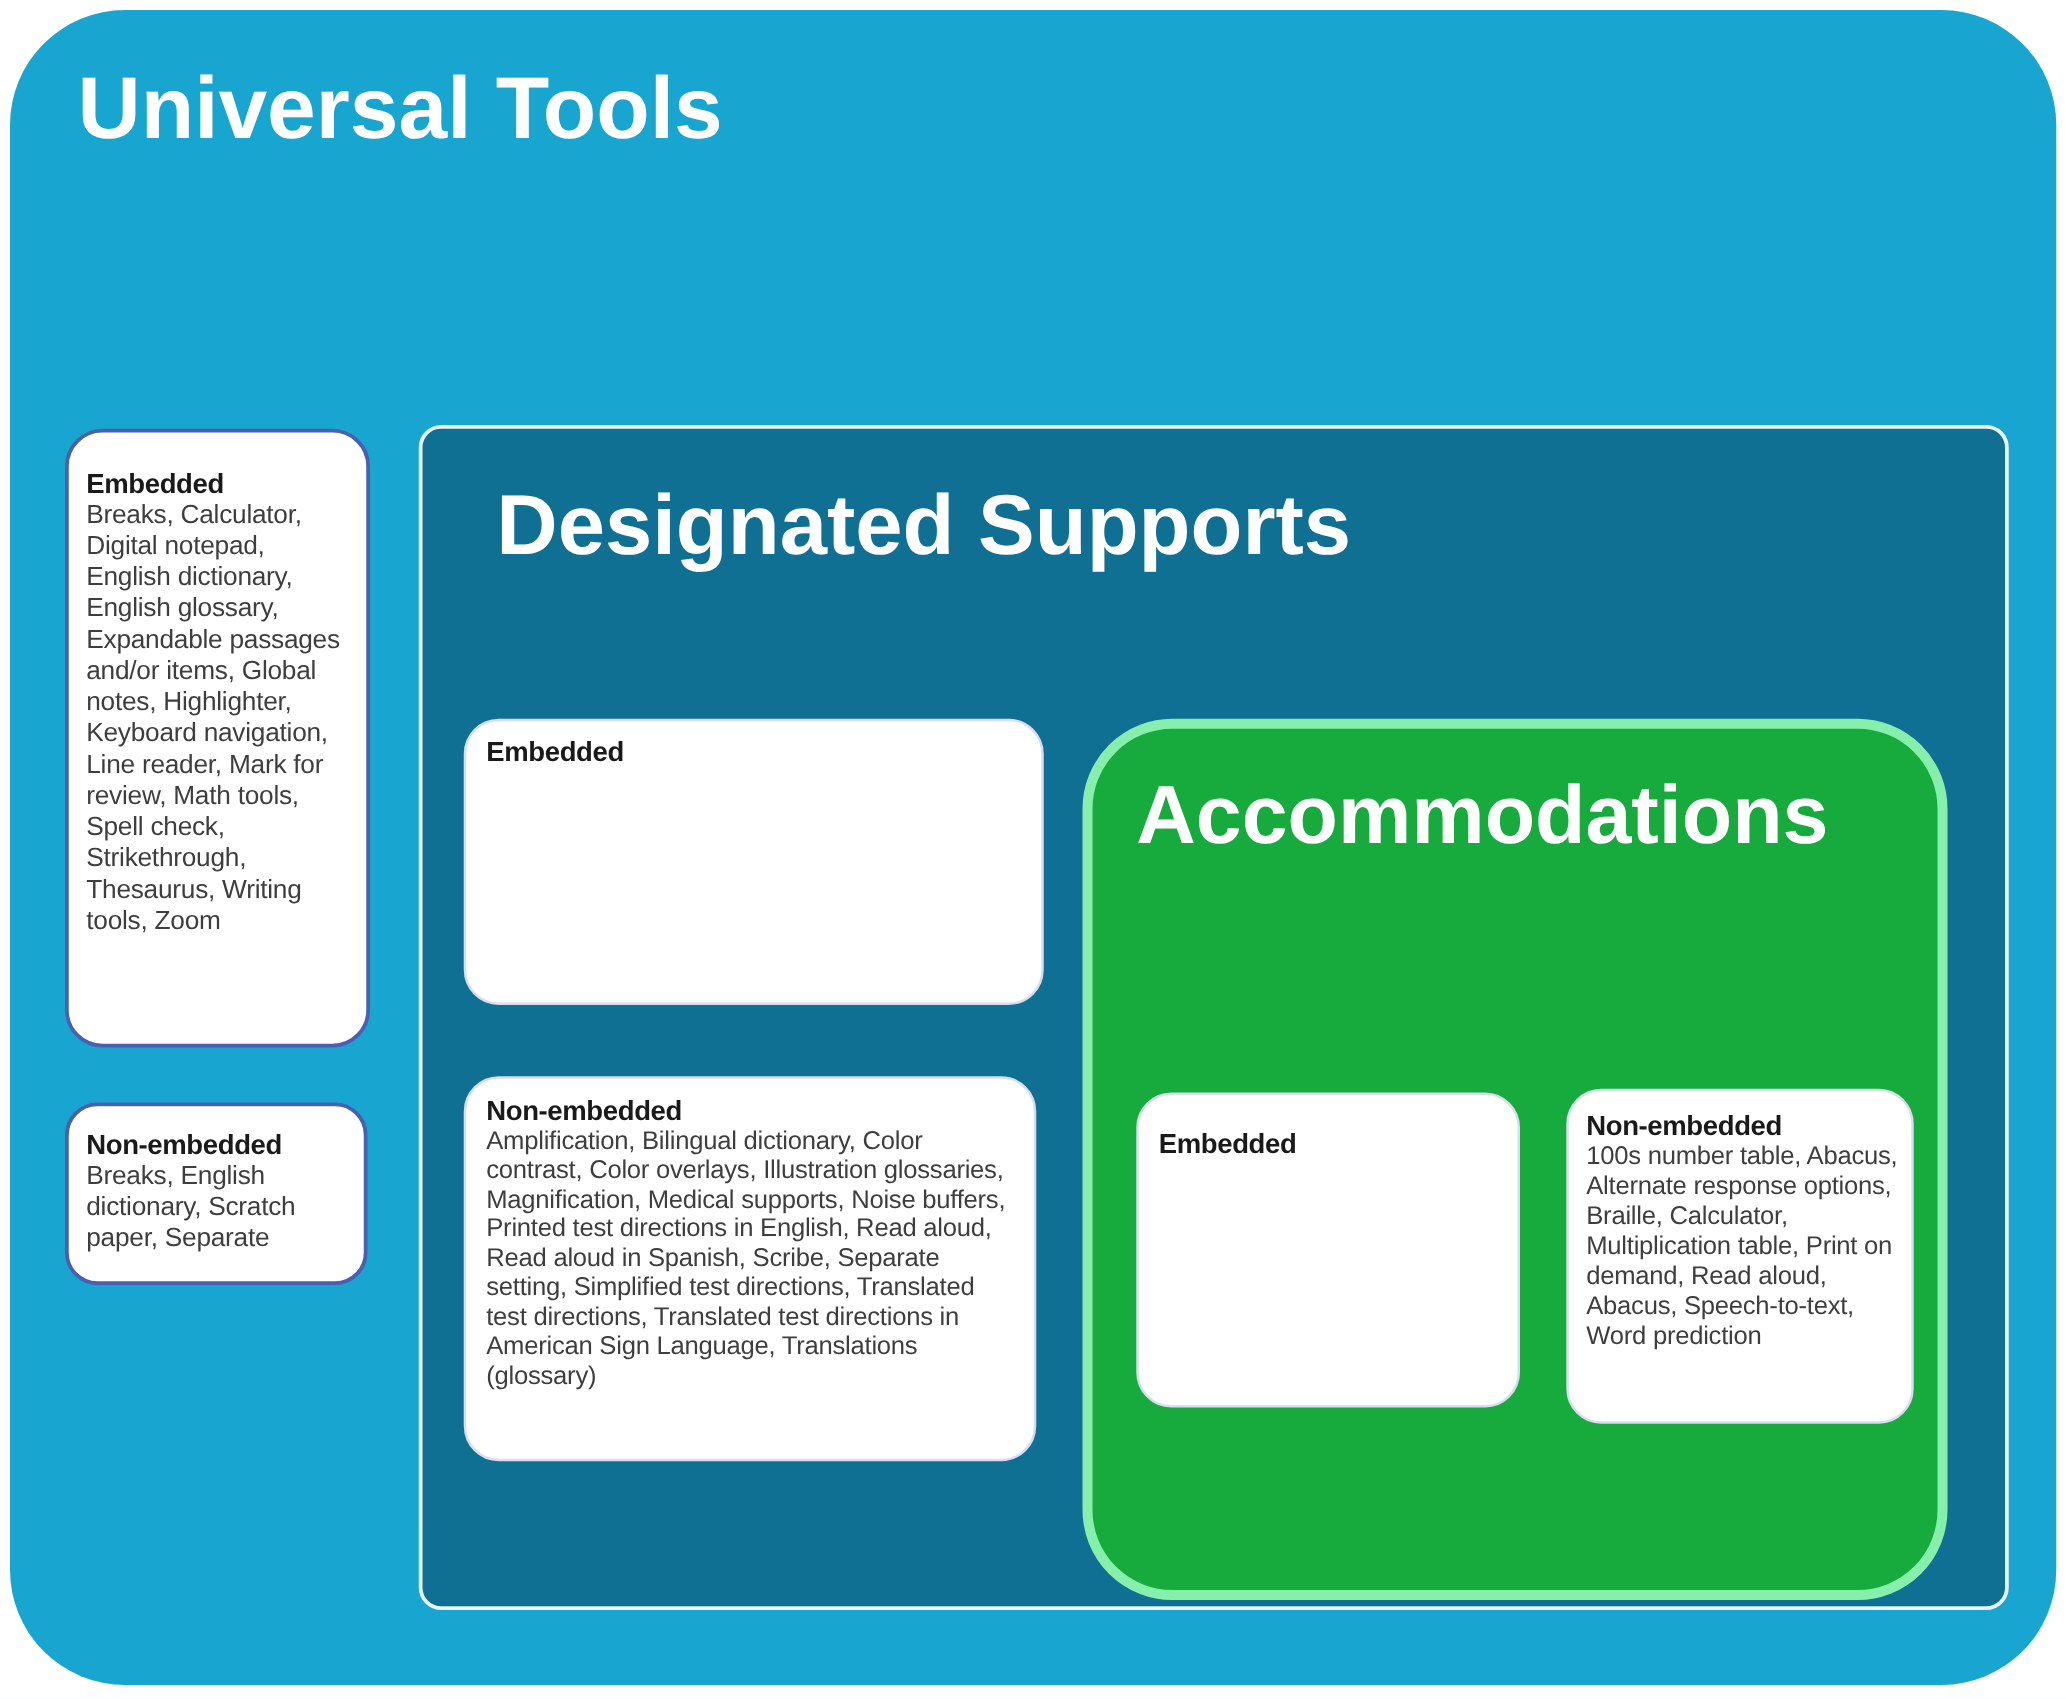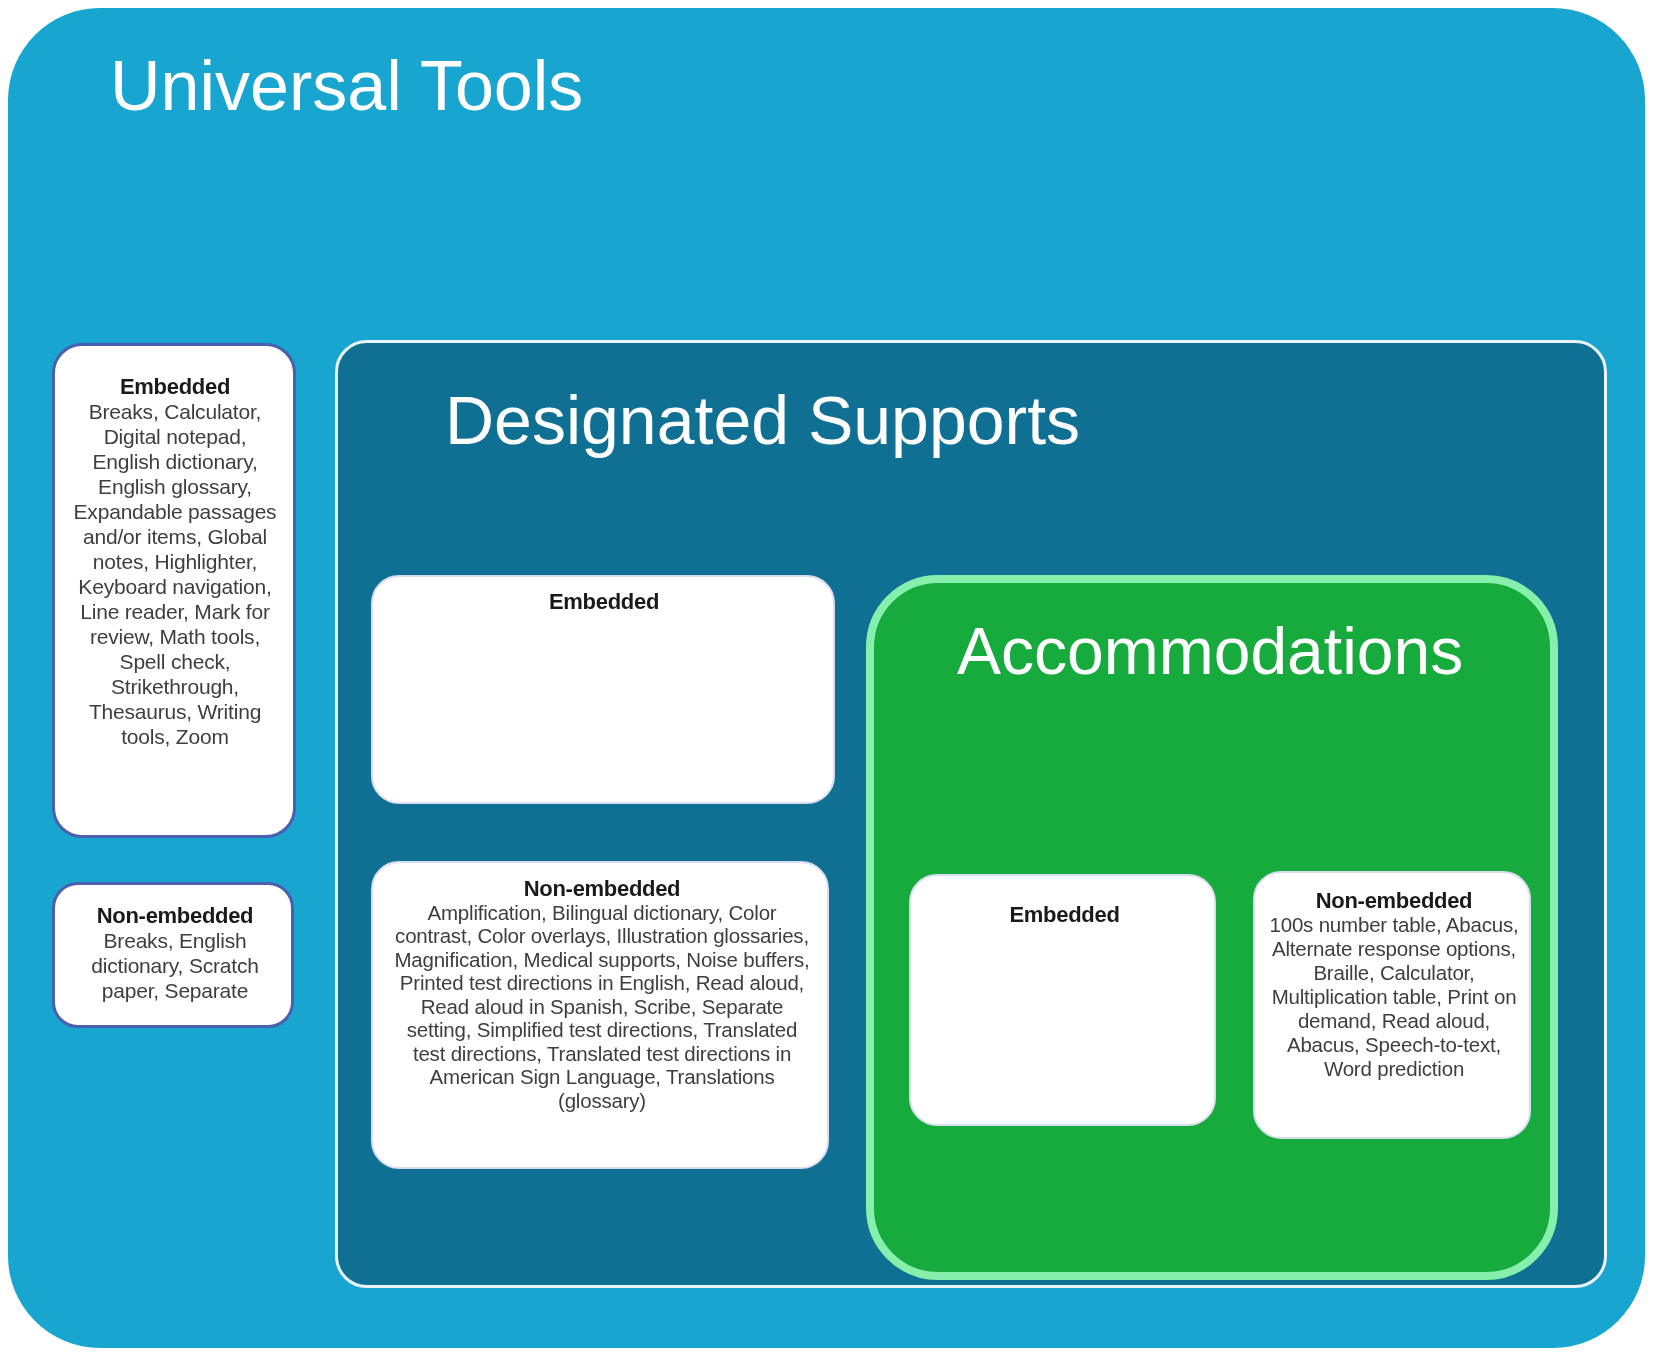--- a/index.html
+++ b/index.html
@@ -19,42 +19,41 @@
     font-family:"Liberation Sans","DejaVu Sans",sans-serif;
     background:#ffffff;
   }
   .region{position:absolute;box-sizing:border-box;}
   #universal-region{
     left:8px;top:8px;width:1637px;height:1340px;
     border-radius:92px;background:var(--universal-bg);
   }
   #designated-region{
     left:327px;top:332px;width:1272px;height:948px;
-    border-radius:32px;background:var(--designated-bg);
+    border-radius:18px;background:var(--designated-bg);
     border:3px solid #e9f3f8;
     padding-left:45px;
   }
   #accommodations-region{
     left:528px;top:232px;width:692px;height:705px;
     border-radius:72px;background:var(--accommodations-bg);
     border:8px solid #86efac;
   }
   .region-title{
     position:absolute;color:var(--title-text);white-space:nowrap;
-    font-weight:normal;line-height:1.05;margin-left:48px;
+    font-weight:bold;line-height:1.05;
   }
   #universal-title{left:54px;top:42px;font-size:70px;}
   #designated-title{left:59px;top:42px;font-size:68px;}
   #accommodations-title{left:35px;top:34px;font-size:66px;}
   .card{
     position:absolute;box-sizing:border-box;overflow:hidden;
     background:var(--card-bg);
     font-size:21px;line-height:25px;color:var(--body-text);
     letter-spacing:-0.2px;
-    text-align:center;
   }
   .card .card-heading{
     display:block;font-weight:bold;color:var(--heading-text);
     font-size:22px;letter-spacing:-0.3px;
   }
   .blue-card{border:3px solid var(--card-border-blue);border-radius:30px;}
   .light-card{border:2px solid var(--card-border-light);border-radius:28px;}
   #ut-embedded-card{left:44px;top:335px;width:244px;height:495px;padding:28px 12px 10px 14px;}
   #ut-nonembedded-card{left:44px;top:874px;width:242px;height:146px;padding:18px 10px 8px 14px;border-radius:26px;}
   #ds-embedded-card{left:33px;top:232px;width:464px;height:229px;padding:13px 14px 10px 16px;font-size:20.5px;line-height:24px;}

